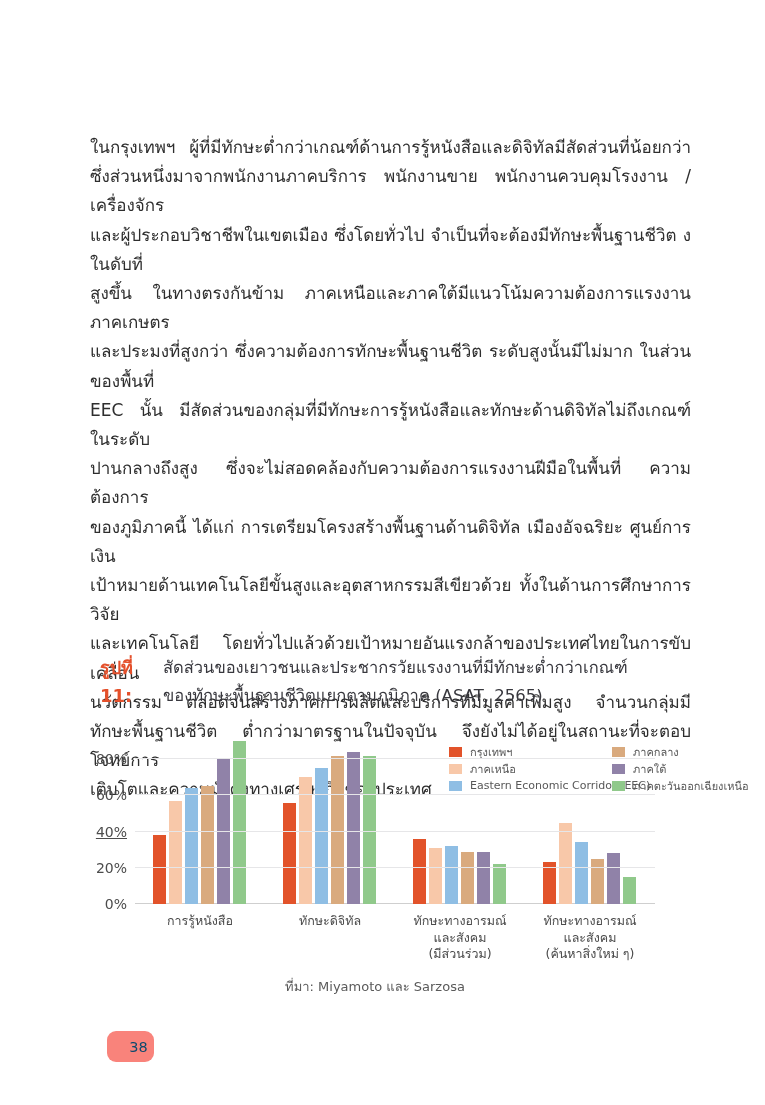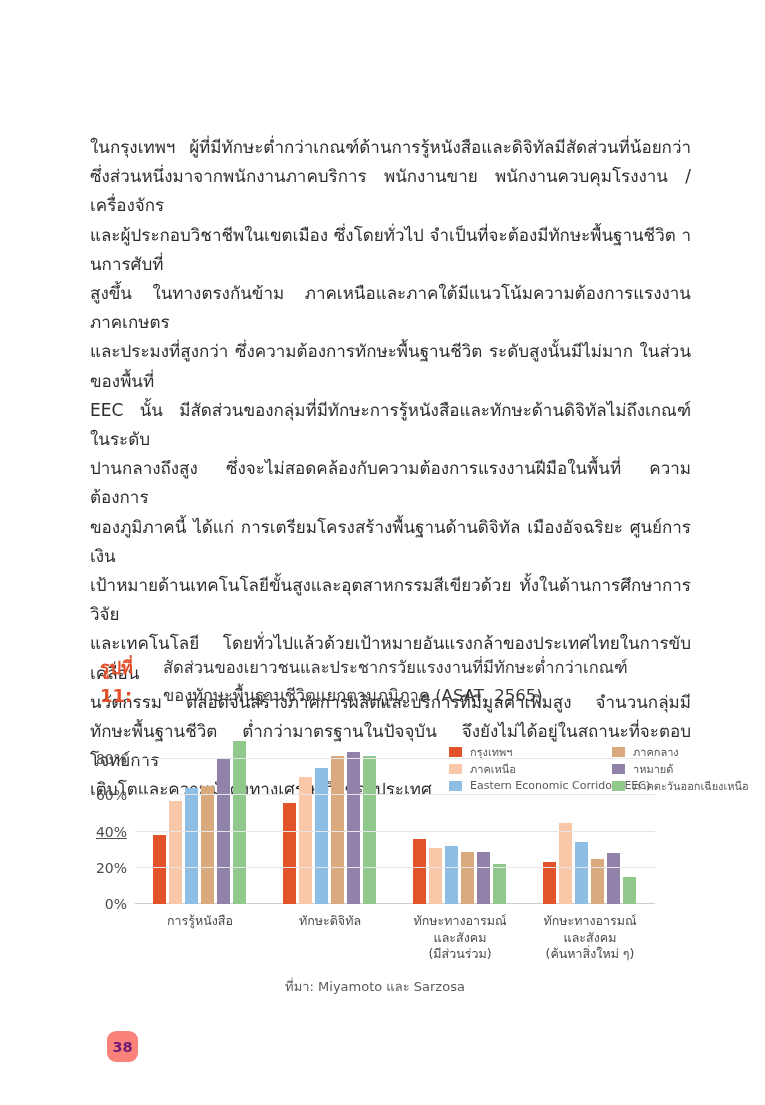--- a/index.html
+++ b/index.html
@@ -45,33 +45,33 @@
   .legend-item { display:flex; align-items:center; height:17px; }
   .swatch { width:13px; height:10px; margin-right:8px; flex:none; }
   .legend-label { font-size:11px; color:#585858; white-space:nowrap; }
 
   
   .source { position:absolute; left:95px; top:976px; width:560px; text-align:center; font-size:13px; color:#5a5a5a; }
 
   
   .page-badge {
     position:absolute; left:107px; top:1031px; width:31px; height:31px; border-radius:9px;
-    background:#F9837B; color:#701a75; font-weight:700; font-size:14.5px;
-    display:flex; align-items:center; justify-content:center;
+    background:#F9837B; color:#0c4a6e; font-weight:400; font-size:14.5px;
+    display:flex; align-items:center; justify-content:center;padding-left:16px;
   }
 </style>
 </head>
 <body>
 
 <div class="page">
 
   <div class="body-paragraph">
       <div class="para-line">ในกรุงเทพฯ ผู้ที่มีทักษะต่ำกว่าเกณฑ์ด้านการรู้หนังสือและดิจิทัลมีสัดส่วนที่น้อยกว่า</div>
       <div class="para-line">ซึ่งส่วนหนึ่งมาจากพนักงานภาคบริการ พนักงานขาย พนักงานควบคุมโรงงาน / เครื่องจักร</div>
-      <div class="para-line">และผู้ประกอบวิชาชีพในเขตเมือง ซึ่งโดยทั่วไป จำเป็นที่จะต้องมีทักษะพื้นฐานชีวิต านการศับที่</div>
+      <div class="para-line">และผู้ประกอบวิชาชีพในเขตเมือง ซึ่งโดยทั่วไป จำเป็นที่จะต้องมีทักษะพื้นฐานชีวิต งในดับที่</div>
       <div class="para-line">สูงขึ้น ในทางตรงกันข้าม ภาคเหนือและภาคใต้มีแนวโน้มความต้องการแรงงานภาคเกษตร</div>
       <div class="para-line">และประมงที่สูงกว่า ซึ่งความต้องการทักษะพื้นฐานชีวิต ระดับสูงนั้นมีไม่มาก ในส่วนของพื้นที่</div>
       <div class="para-line">EEC นั้น มีสัดส่วนของกลุ่มที่มีทักษะการรู้หนังสือและทักษะด้านดิจิทัลไม่ถึงเกณฑ์ ในระดับ</div>
       <div class="para-line">ปานกลางถึงสูง ซึ่งจะไม่สอดคล้องกับความต้องการแรงงานฝีมือในพื้นที่ ความต้องการ</div>
       <div class="para-line">ของภูมิภาคนี้ ได้แก่ การเตรียมโครงสร้างพื้นฐานด้านดิจิทัล เมืองอัจฉริยะ ศูนย์การเงิน</div>
       <div class="para-line">เป้าหมายด้านเทคโนโลยีขั้นสูงและอุตสาหกรรมสีเขียวด้วย ทั้งในด้านการศึกษาการวิจัย</div>
       <div class="para-line">และเทคโนโลยี โดยทั่วไปแล้วด้วยเป้าหมายอันแรงกล้าของประเทศไทยในการขับเคลื่อน</div>
       <div class="para-line">นวัตกรรม ตลอดจนสร้างภาคการผลิตและบริการที่มีมูลค่าเพิ่มสูง จำนวนกลุ่มมี</div>
       <div class="para-line">ทักษะพื้นฐานชีวิต ต่ำกว่ามาตรฐานในปัจจุบัน จึงยังไม่ได้อยู่ในสถานะที่จะตอบโจทย์การ</div>
       <div class="para-line last">เติบโตและความมั่งคั่งทางเศรษฐกิจของประเทศ</div>
@@ -153,21 +153,21 @@
               <span class="legend-label">Eastern Economic Corridor (EEC)</span>
             </div>
           </div>
           <div class="legend-col">
             <div class="legend-item">
               <span class="swatch" style="background: rgb(217, 170, 126);"></span>
               <span class="legend-label">ภาคกลาง</span>
             </div>
             <div class="legend-item">
               <span class="swatch" style="background: rgb(144, 130, 168);"></span>
-              <span class="legend-label">าหมายด้</span>
+              <span class="legend-label">ภาคใต้</span>
             </div>
             <div class="legend-item">
               <span class="swatch" style="background: rgb(144, 201, 139);"></span>
               <span class="legend-label">ภาคตะวันออกเฉียงเหนือ</span>
             </div>
           </div>
         </div>
     <div class="ytick" style="bottom: 0px;">0%</div>
         <div class="gridline" style="bottom: 36.2px;"></div>
         <div class="ytick" style="bottom: 36.2px;">20%</div>

